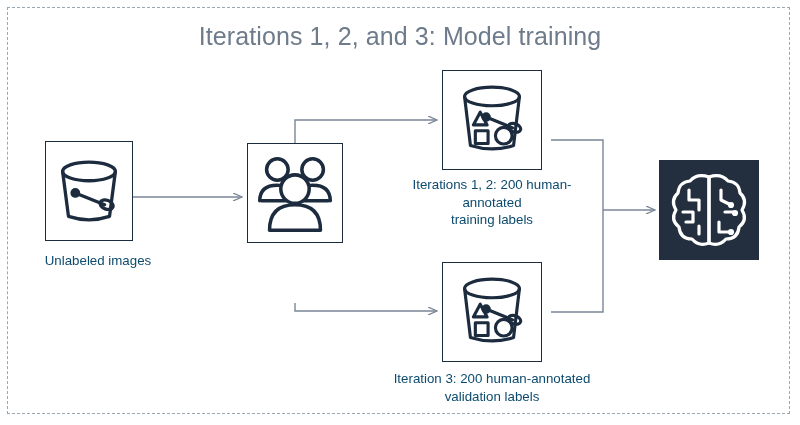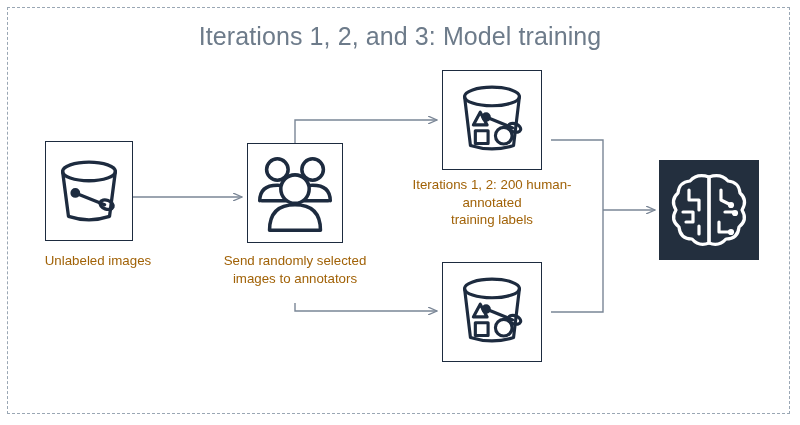--- a/index.html
+++ b/index.html
@@ -50,21 +50,21 @@
   .node-box svg {
     display: block;
     width: 100%;
     height: 100%;
   }
   .caption {
     position: absolute;
     text-align: center;
     font-size: 13.3px;
     line-height: 17.5px;
-    color: #a16207;
+    color: #0c4a6e;
     white-space: pre-line;
   }
   .connectors {
     position: absolute;
     left: 0;
     top: 0;
     width: 800px;
     height: 425px;
     pointer-events: none;
   }
@@ -117,22 +117,20 @@
         <circle cx="30" cy="26" r="11"></circle>
         <path d="M12,58 Q12,42 30,42 Q40,42 45,48"></path>
         <circle cx="66" cy="26" r="11"></circle>
         <path d="M84,58 Q84,42 66,42 Q56,42 51,48"></path>
         <path d="M14,58 L82,58"></path>
         <circle cx="48" cy="46" r="14.5" fill="#ffffff"></circle>
         <path d="M22,88 Q22,62 48,62 Q74,62 74,88 Z" fill="#ffffff"></path>
       </g>
     </svg>
   </div>
-  <div class="caption" style="left:195px; top:252px; width:200px;">Send randomly selected
-images to annotators</div>
 
   <div class="node-box" style="left:442px; top:70px; width:100px; height:100px;">
     <svg viewBox="0 0 100 100">
       <g fill="none" stroke="#1d2b3f" stroke-width="3.2" stroke-linecap="round" stroke-linejoin="round">
         <ellipse cx="50" cy="26" rx="28" ry="9.5"></ellipse>
         <path d="M22,26 L28,76 Q50,83 72,76 L78,26"></path>
         <path d="M44,47 L71,58"></path>
         <ellipse cx="73" cy="58" rx="6.5" ry="4.2" transform="rotate(20 73 58)"></ellipse>
         <circle cx="44" cy="47" r="3.2" fill="#1d2b3f"></circle>
         <path d="M38,42 L31,55 L45,55 Z"></path>
@@ -152,20 +150,22 @@
         <path d="M22,26 L28,76 Q50,83 72,76 L78,26"></path>
         <path d="M44,47 L71,58"></path>
         <ellipse cx="73" cy="58" rx="6.5" ry="4.2" transform="rotate(20 73 58)"></ellipse>
         <circle cx="44" cy="47" r="3.2" fill="#1d2b3f"></circle>
         <path d="M38,42 L31,55 L45,55 Z"></path>
         <rect x="33" y="61" width="13" height="13"></rect>
         <circle cx="62" cy="66" r="8.5"></circle>
       </g>
     </svg>
   </div>
+  <div class="caption" style="left:347px; top:370px; width:290px;">Iteration 3: 200 human-annotated
+validation labels</div>
 
   <div class="node-box dark" style="left:659px; top:160px; width:100px; height:100px;">
     <svg viewBox="0 0 100 100">
       <g fill="none" stroke="#ffffff" stroke-width="3.2" stroke-linecap="round" stroke-linejoin="round">
         <path d="M50,17 Q38,13 31,21 Q20,22 19,33 Q11,40 17,50 Q11,60 20,67 Q21,79 33,79 Q40,87 50,83 Z"></path>
         <path d="M50,17 Q62,13 69,21 Q80,22 81,33 Q89,40 83,50 Q89,60 80,67 Q79,79 67,79 Q60,87 50,83 Z"></path>
         <path d="M30,30 L30,40 L40,40 L40,50"></path>
         <path d="M24,52 L34,52 L34,62 L27,62"></path>
         <path d="M40,66 L40,74"></path>
         <path d="M62,30 L62,40 L70,44"></path>

